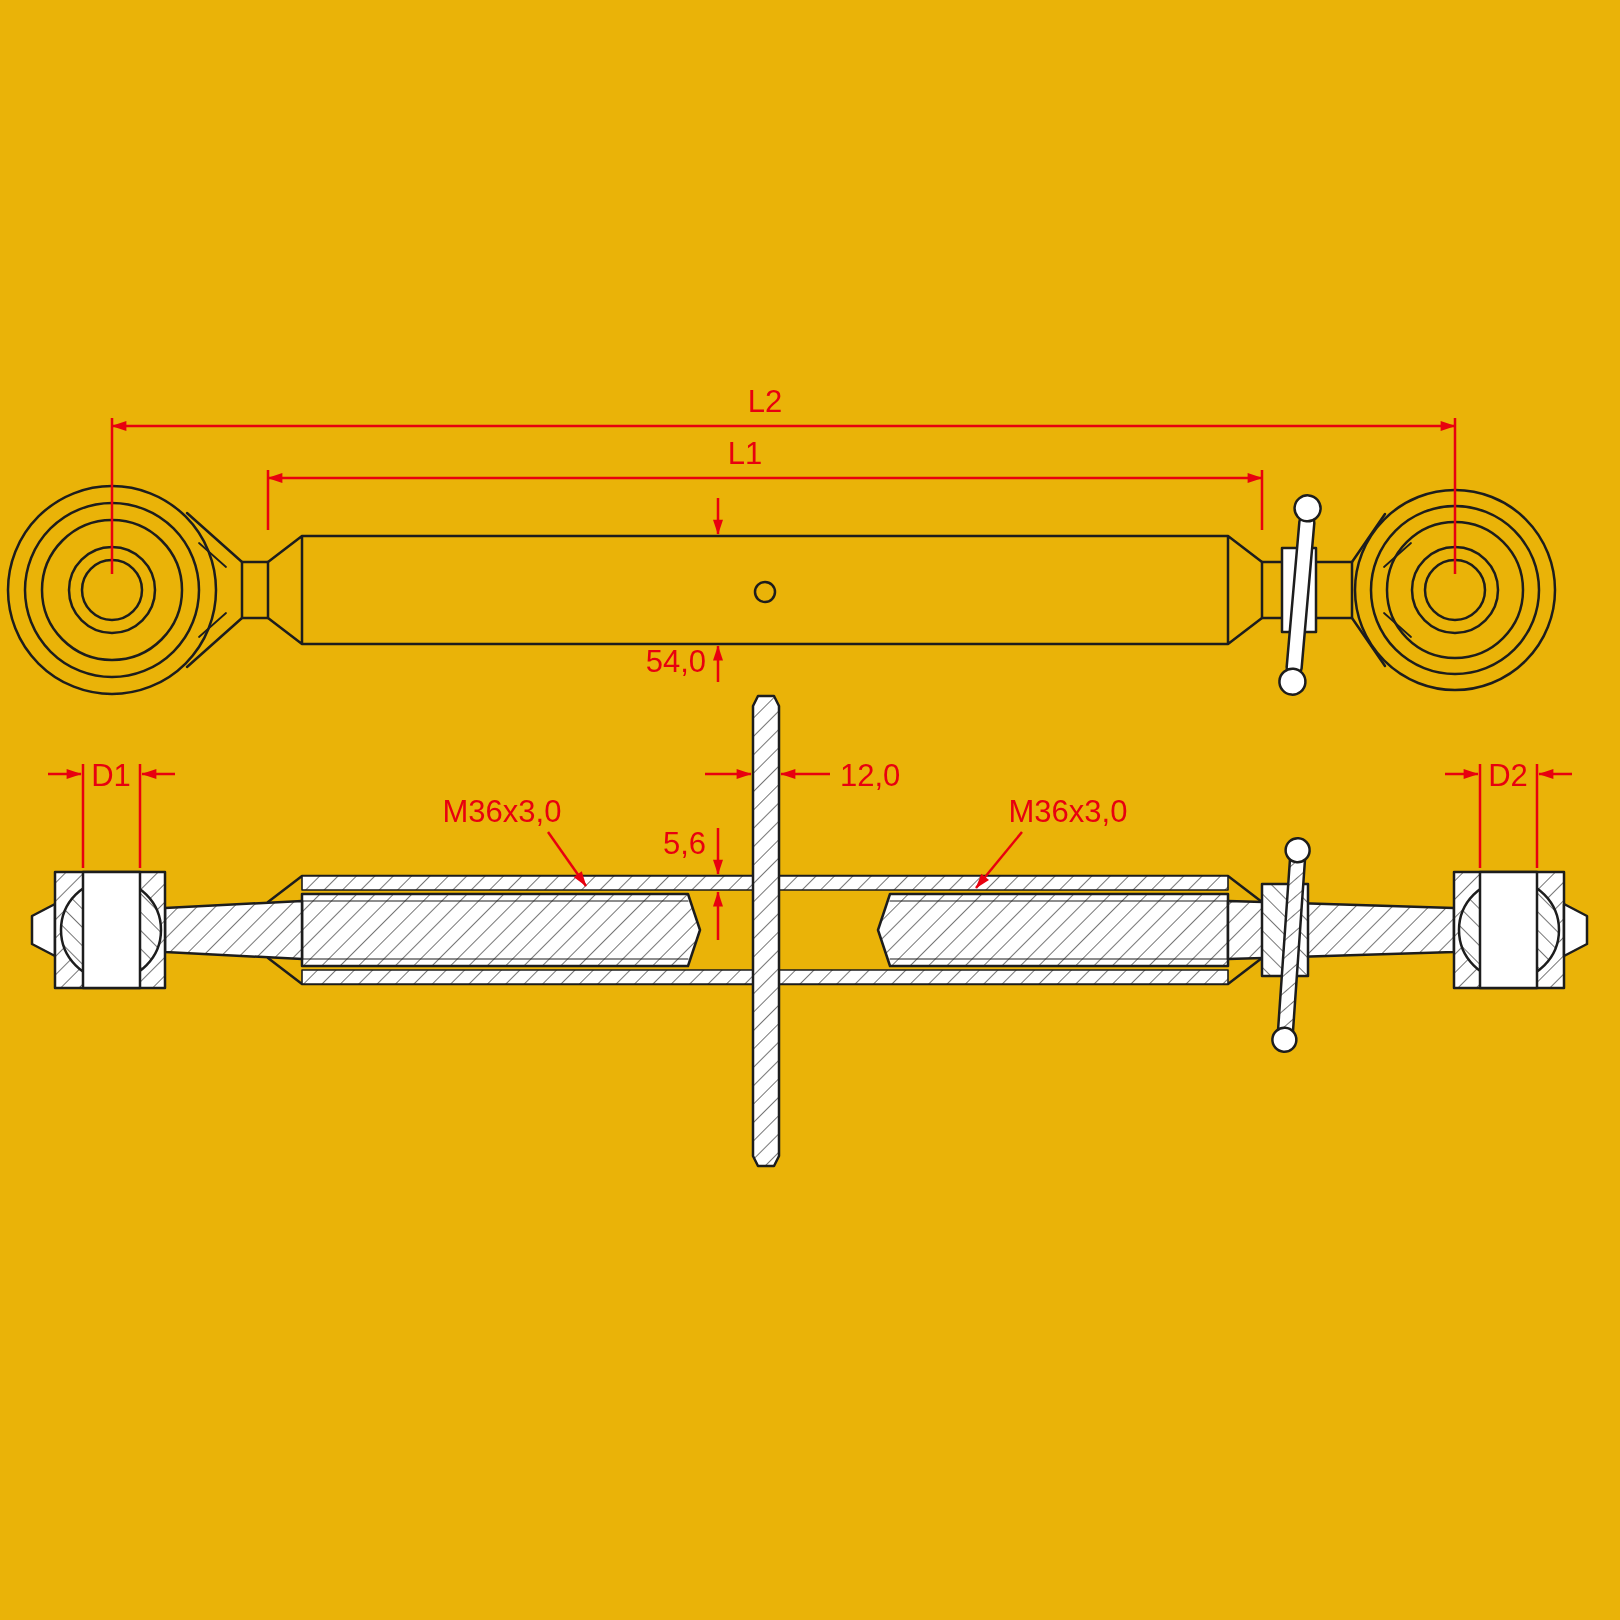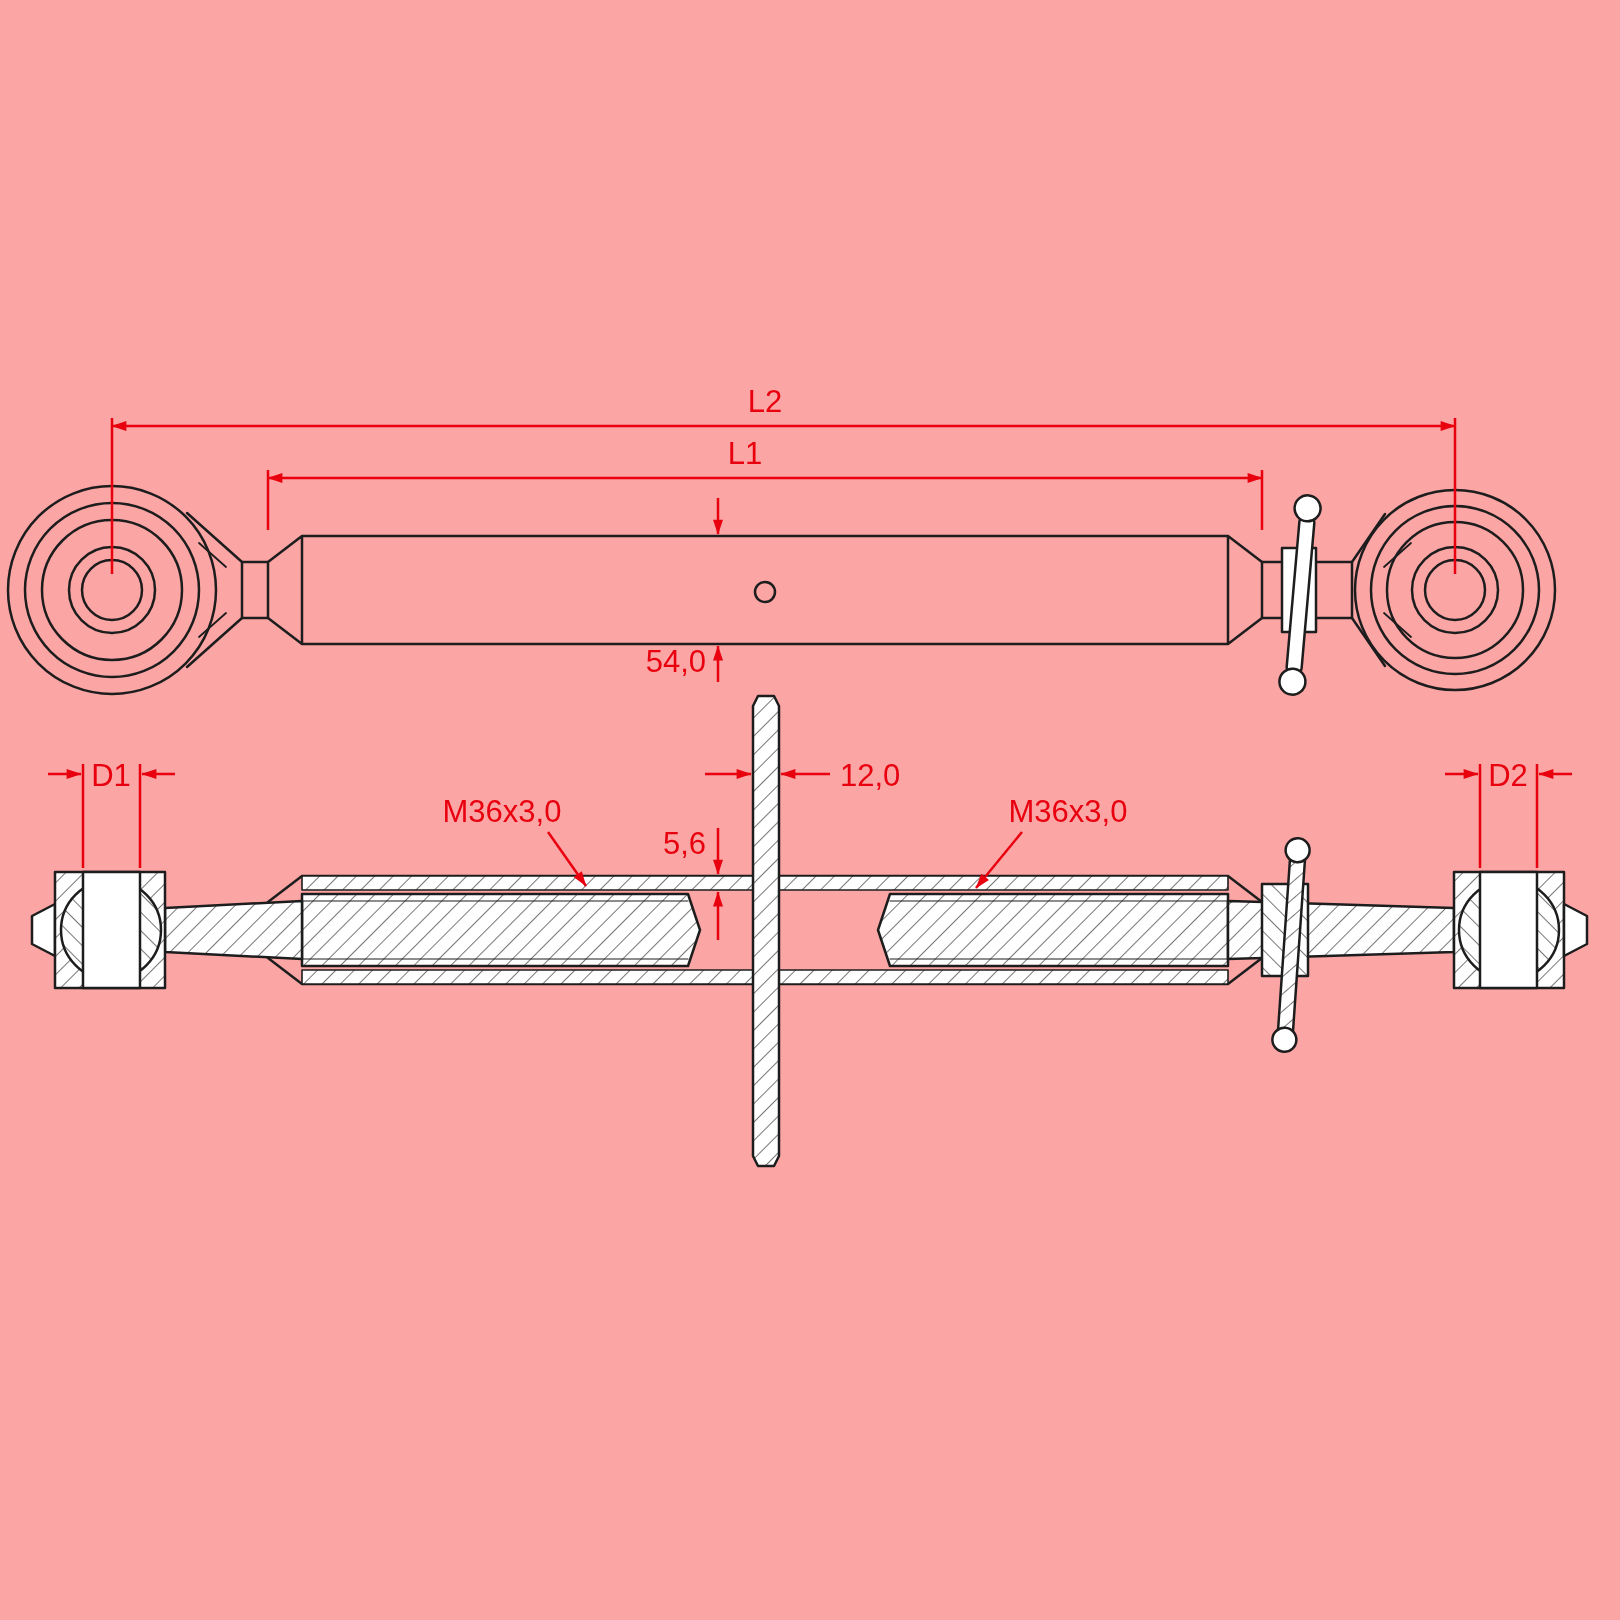--- a/index.html
+++ b/index.html
@@ -4,21 +4,21 @@
 <style>
   html, body {
     margin: 0;
     padding: 0;
     background: #ffffff;
   }
   .canvas {
     position: relative;
     width: 1620px;
     height: 1620px;
-    background: #fca5a5;
+    background: #eab308;
     font-family: "Liberation Sans", sans-serif;
   }
   svg { display: block; }
   .dim-text {
     fill: #e8000f;
     stroke: none;
     font-size: 31px;
     font-family: "Liberation Sans", sans-serif;
   }
 </style>

